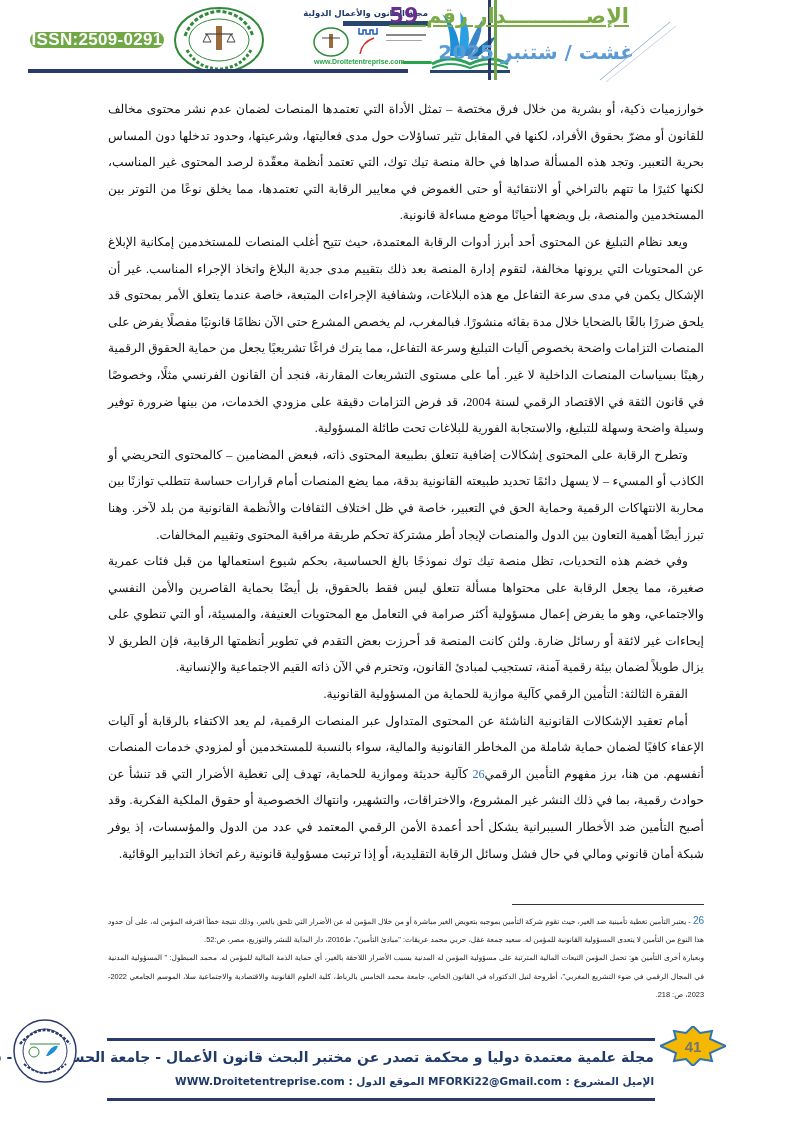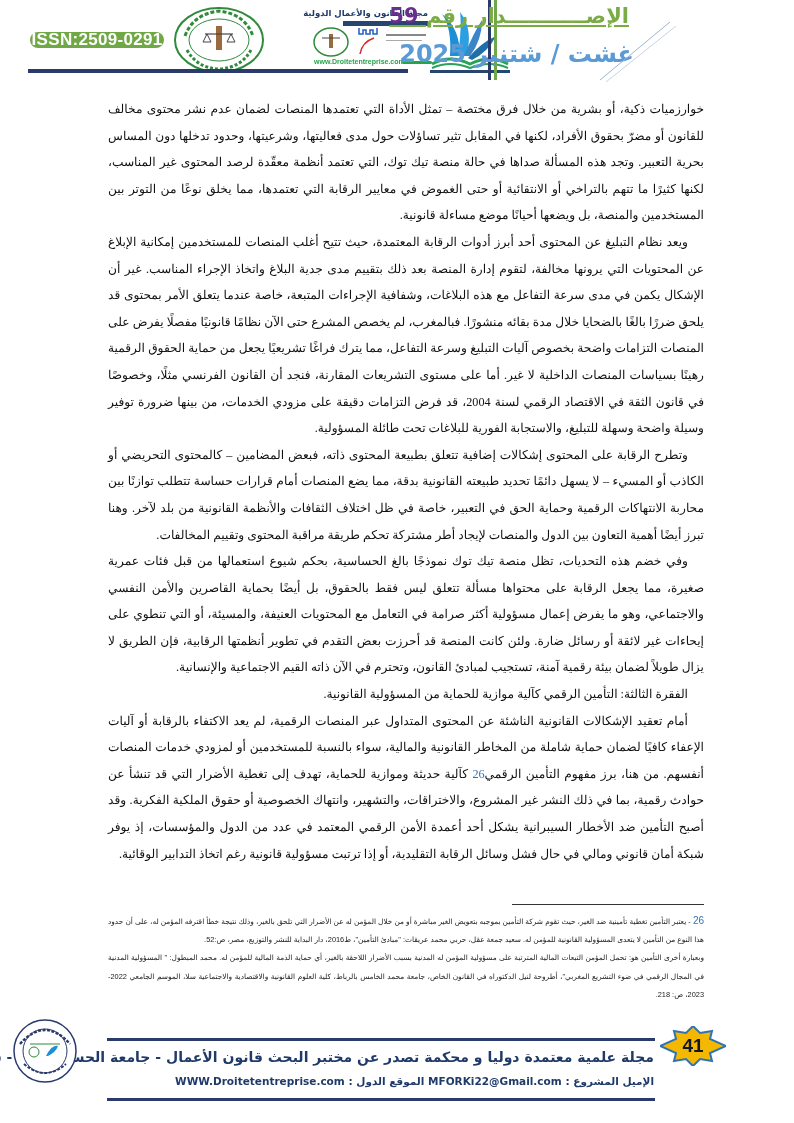--- a/index.html
+++ b/index.html
@@ -30,21 +30,21 @@
   .header-divider-v2 { position: absolute; left: 494px; top: 0; width: 3px; height: 80px; background: #6fa84a; }
   .header-rule { position: absolute; left: 28px; top: 69px; width: 380px; height: 4px; background: #2a3b6b; }
 
   .issue-line1 {
     position: absolute; right: 165px; top: 4px; direction: rtl; white-space: nowrap;
     font-family: "DejaVu Sans", sans-serif; font-weight: bold; font-size: 21px; color: #7aab45; text-decoration: underline;
   }
   .issue-line1 .issue-num { color: #6a2e8e; }
   .issue-line2 {
     position: absolute; right: 160px; top: 40px; direction: rtl; white-space: nowrap;
-    font-family: "DejaVu Sans", sans-serif; font-weight: bold; font-size: 24px; color: #5b9bd5;
+    font-family: "DejaVu Sans", sans-serif; font-weight: bold; font-size: 20px; color: #5b9bd5;
   }
   .corner-swoosh { position: absolute; left: 600px; top: 18px; width: 80px; height: 64px; }
 
   
   .article {
     position: absolute; left: 108px; top: 96px; width: 596px;
     direction: rtl; text-align: justify;
     font-family: Liberation Serif, serif; font-size: 12.2px; line-height: 26.6px; color: #111;
   }
   .article p { text-indent: 0; }
@@ -59,21 +59,21 @@
     direction: rtl; text-align: justify;
     font-family: Liberation Sans, sans-serif; font-size: 7.4px; line-height: 18.2px; color: #222;
   }
   .footnotes .fn-num { color: #2e74b5; font-size: 10px; }
 
   
   .page-star { position: absolute; left: 660px; top: 1026px; width: 66px; height: 40px; }
   .page-number {
     position: absolute; left: 660px; top: 1026px; width: 66px; height: 40px;
     display: flex; align-items: center; justify-content: center;
-    font-family: "Liberation Sans", sans-serif; font-weight: bold; font-size: 19px; color: #0f172a;
+    font-family: "Liberation Sans", sans-serif; font-weight: bold; font-size: 15px; color: #737373;
   }
   .footer-rule-top { position: absolute; left: 107px; top: 1038px; width: 548px; height: 3px; background: #2a3b6b; }
   .footer-rule-bottom { position: absolute; left: 107px; top: 1098px; width: 548px; height: 3px; background: #2a3b6b; }
   .footer-line1 {
     position: absolute; right: 140px; top: 1049px; direction: rtl; white-space: nowrap;
     font-family: "DejaVu Sans", sans-serif; font-weight: bold; font-size: 14px; color: #1f3a68;
   }
   .footer-line2 {
     position: absolute; right: 140px; top: 1075px; direction: rtl; white-space: nowrap;
     font-family: "DejaVu Sans", sans-serif; font-weight: bold; font-size: 10.5px; color: #1f3a68;

